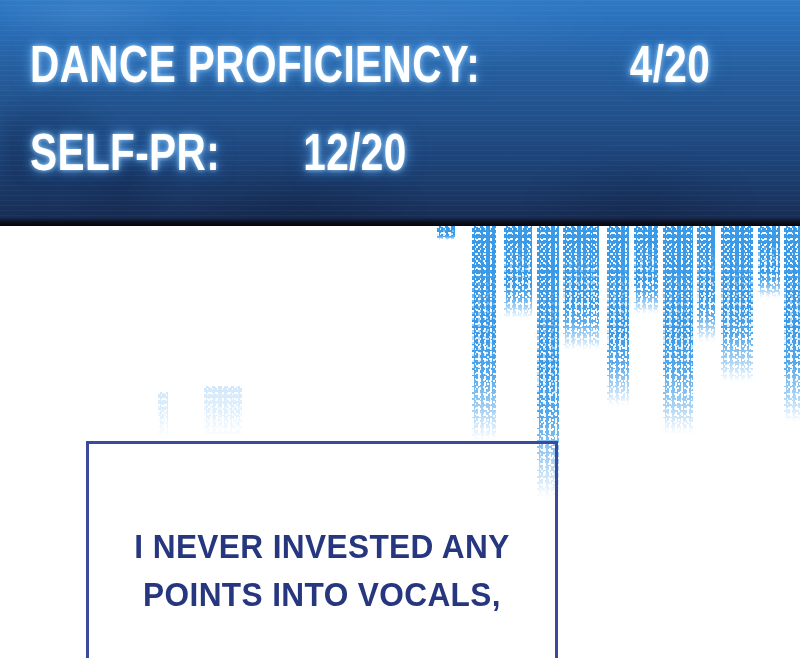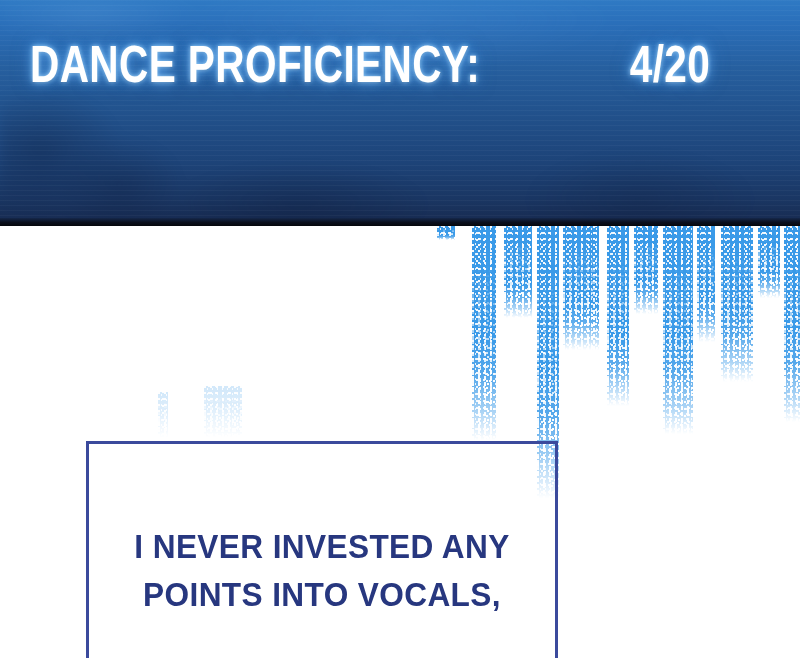--- a/index.html
+++ b/index.html
@@ -197,20 +197,24 @@
 
   <div class="status-panel">
     <div class="panel-texture"></div>
     <div class="panel-scan"></div>
 
     <div class="stat-row stat-row--1">
       <span class="stat-label">DANCE PROFICIENCY:</span>
       <span class="stat-value">4/20</span>
     </div>
 
+    <div class="stat-row stat-row--2">
+      <span class="stat-label">SELF-PR:</span>
+      <span class="stat-value">12/20</span>
+    </div>
 
     <div class="panel-bottom-band"></div>
   </div>
 
   <div class="lower-area">
     <div id="bars-layer">
         <div class="bar faint" style="left: 158px; top: 166px; width: 10px; height: 46px; background-color: rgb(58, 154, 232);"></div>
         <div class="bar faint" style="left: 204px; top: 160px; width: 38px; height: 52px; background-color: rgb(58, 154, 232);"></div>
         <div class="bar solidtop" style="left: 437px; top: 0px; width: 18px; height: 14px; background-color: rgb(58, 154, 232);"></div>
         <div class="bar" style="left: 472px; top: 0px; width: 24px; height: 214px; background-color: rgb(58, 154, 232);"></div>

